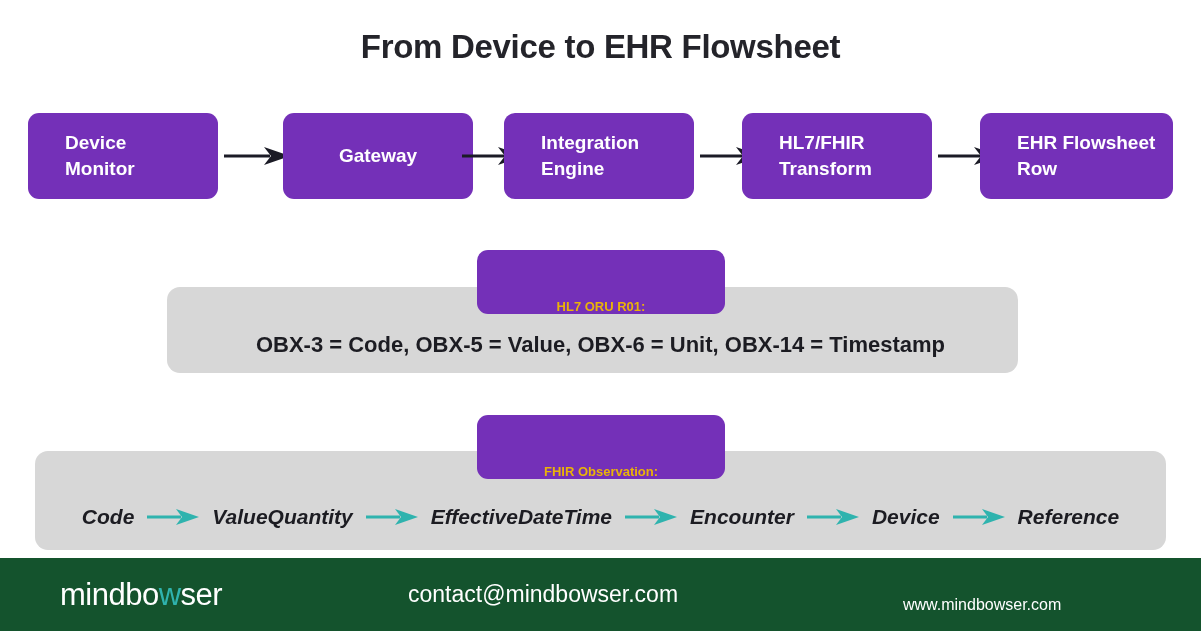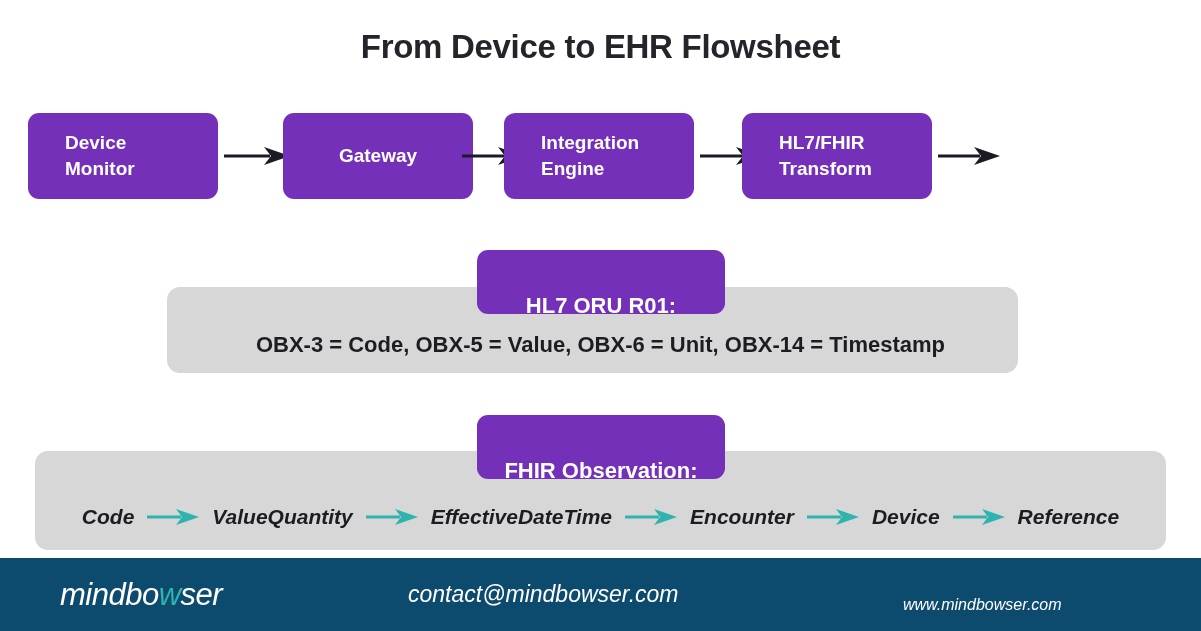--- a/index.html
+++ b/index.html
@@ -89,22 +89,22 @@
   }
   .badge {
     position: absolute;
     background: #7430B8;
     border-radius: 11px;
     display: flex;
     align-items: center;
     justify-content: center;
   }
   .badge-label {
-    color: #ffffff;
-    font-size: 22px;
+    color: #eab308;
+    font-size: 13px;
     font-weight: bold;
     margin-top: 48px;
   }
 
   
   #hl7-panel  { left: 167px; top: 287px; width: 851px; height: 86px; }
   #hl7-badge  { left: 477px; top: 250px; width: 248px; height: 64px; }
   #hl7-text   { top: 332px; }
 
   
@@ -136,24 +136,23 @@
   }
   .chain-arrow svg { display: block; }
 
   
   .footer {
     position: absolute;
     left: 0;
     top: 558px;
     width: 1201px;
     height: 73px;
-    background: #0c4a6e;
-    display: flex;
-    align-items: center;
-    font-style: italic;
+    background: #14532d;
+    display: flex;
+    align-items: center;
   }
   .footer-logo {
     position: absolute;
     left: 60px;
     font-size: 31px;
     color: #ffffff;
     letter-spacing: -0.5px;
     font-weight: normal;
   }
   .footer-logo .accent { color: #2fb3ae; }
@@ -218,20 +217,24 @@
 Transform</div>
   </div>
 
   <div class="flow-arrow" style="left:910px; width:62px;">
     <svg width="62" height="18" viewBox="0 0 62 18">
       <line x1="0" y1="9" x2="42" y2="9" stroke="#1b1b26" stroke-width="3"></line>
       <polygon points="36,0 62,9 36,18 43,9" fill="#1b1b26"></polygon>
     </svg>
   </div>
 
+  <div class="flow-step" id="step-4" style="left:952px; width:193px;">
+    <div class="flow-step-label">EHR Flowsheet
+Row</div>
+  </div>
 
 </div>
 
 <div class="panel" id="hl7-panel"></div>
 <div class="panel-text" id="hl7-text">OBX-3 = Code, OBX-5 = Value, OBX-6 = Unit, OBX-14 = Timestamp</div>
 <div class="badge" id="hl7-badge">
   <span class="badge-label">HL7 ORU R01:</span>
 </div>
 
 <div class="panel" id="fhir-panel"></div>

